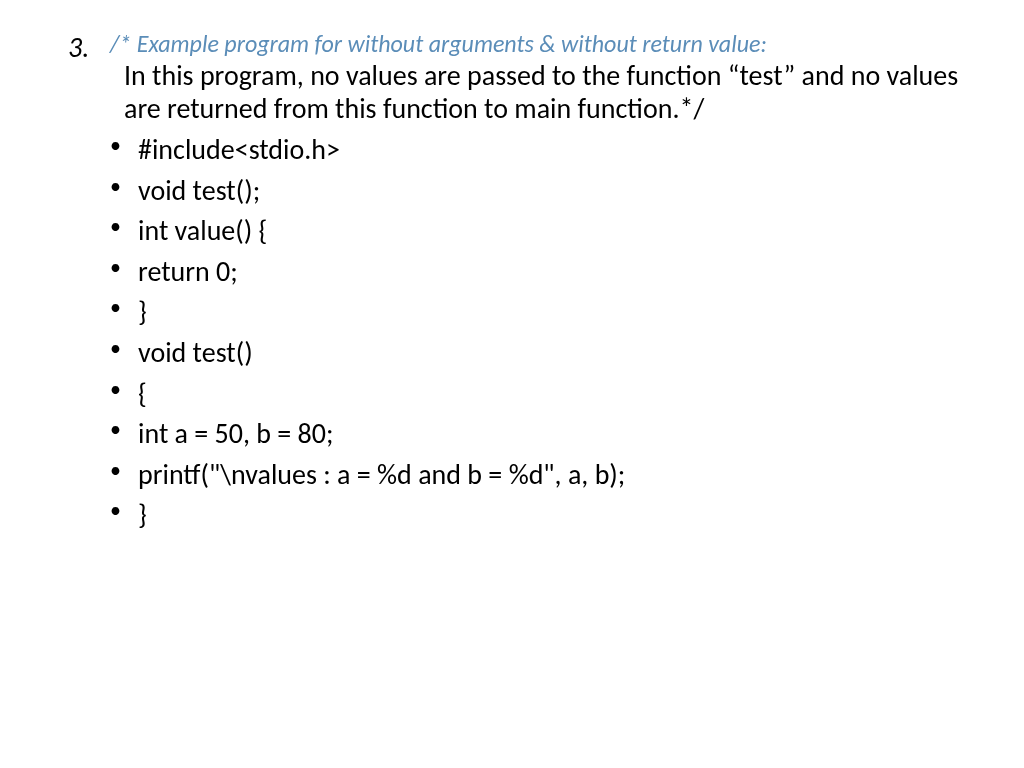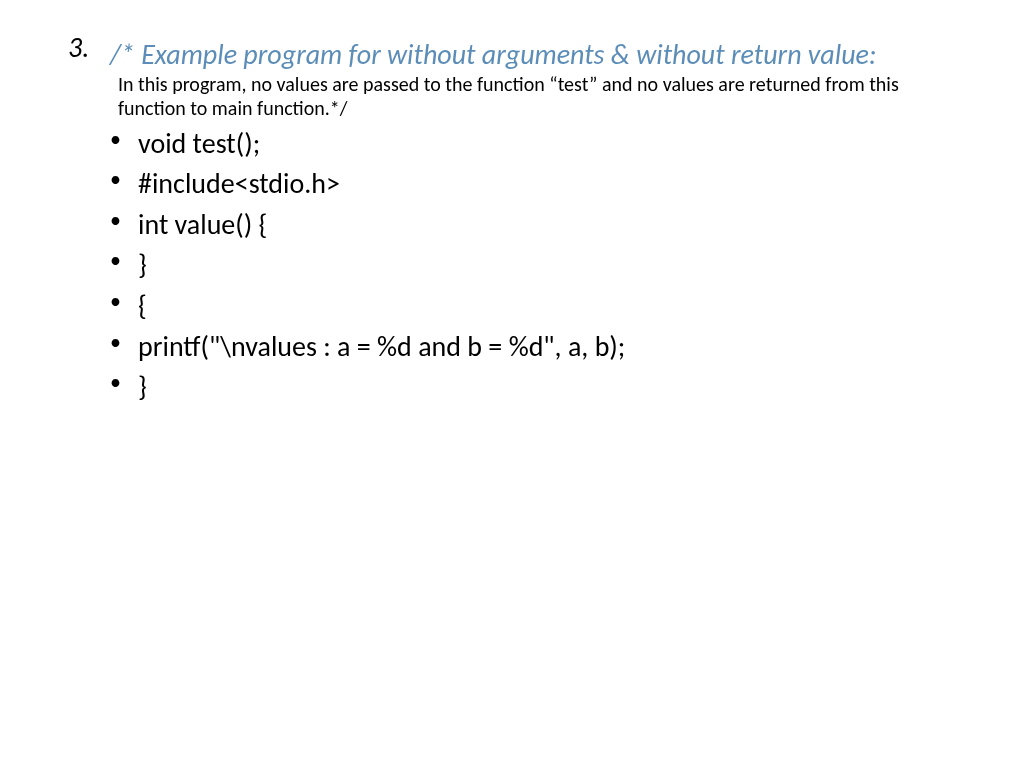--- a/index.html
+++ b/index.html
@@ -25,33 +25,32 @@
       color: #000000;
       width: 50px;
       text-align: left;
       padding-left: 8px;
     }
     .heading-content {
       flex: 1;
     }
     .heading-title {
       font-style: italic;
-      font-size: 28px;
+      font-size: 24px;
       color: #5b8db8;
       line-height: 1.2;
-      margin-top: 8px;
     }
     .comment-prefix {
       color: #5b8db8;
     }
     .description {
-      font-size: 20px;
+      font-size: 28px;
       color: #000000;
       line-height: 1.2;
-      margin-left: 8px;
+      margin-left: 14px;
     }
     .bullet-list {
       list-style: none;
       margin-left: 50px;
       margin-top: 4px;
     }
     .bullet-item {
       position: relative;
       font-size: 28px;
       color: #000000;
@@ -74,20 +73,23 @@
   <div class="num">3.</div>
   <div class="heading-content">
     <div class="heading-title">
       <span class="comment-prefix">/* </span><span>Example program for without arguments &amp; without return value:</span>
     </div>
     <div class="description">In this program, no values are passed to the function “test” and no values are returned from this function to main function.*/</div>
   </div>
 </div>
 
 <ul class="bullet-list">
+  <li class="bullet-item">#include&lt;stdio.h&gt;</li>
   <li class="bullet-item">void test();</li>
-  <li class="bullet-item">#include&lt;stdio.h&gt;</li>
   <li class="bullet-item">int value()   {</li>
+  <li class="bullet-item">return 0;</li>
   <li class="bullet-item">}</li>
+  <li class="bullet-item">void test()</li>
   <li class="bullet-item">{</li>
+  <li class="bullet-item">int a = 50, b = 80;</li>
   <li class="bullet-item">printf("\nvalues : a = %d and b = %d", a, b);</li>
   <li class="bullet-item">}</li>
 </ul>
 
 </body></html>

